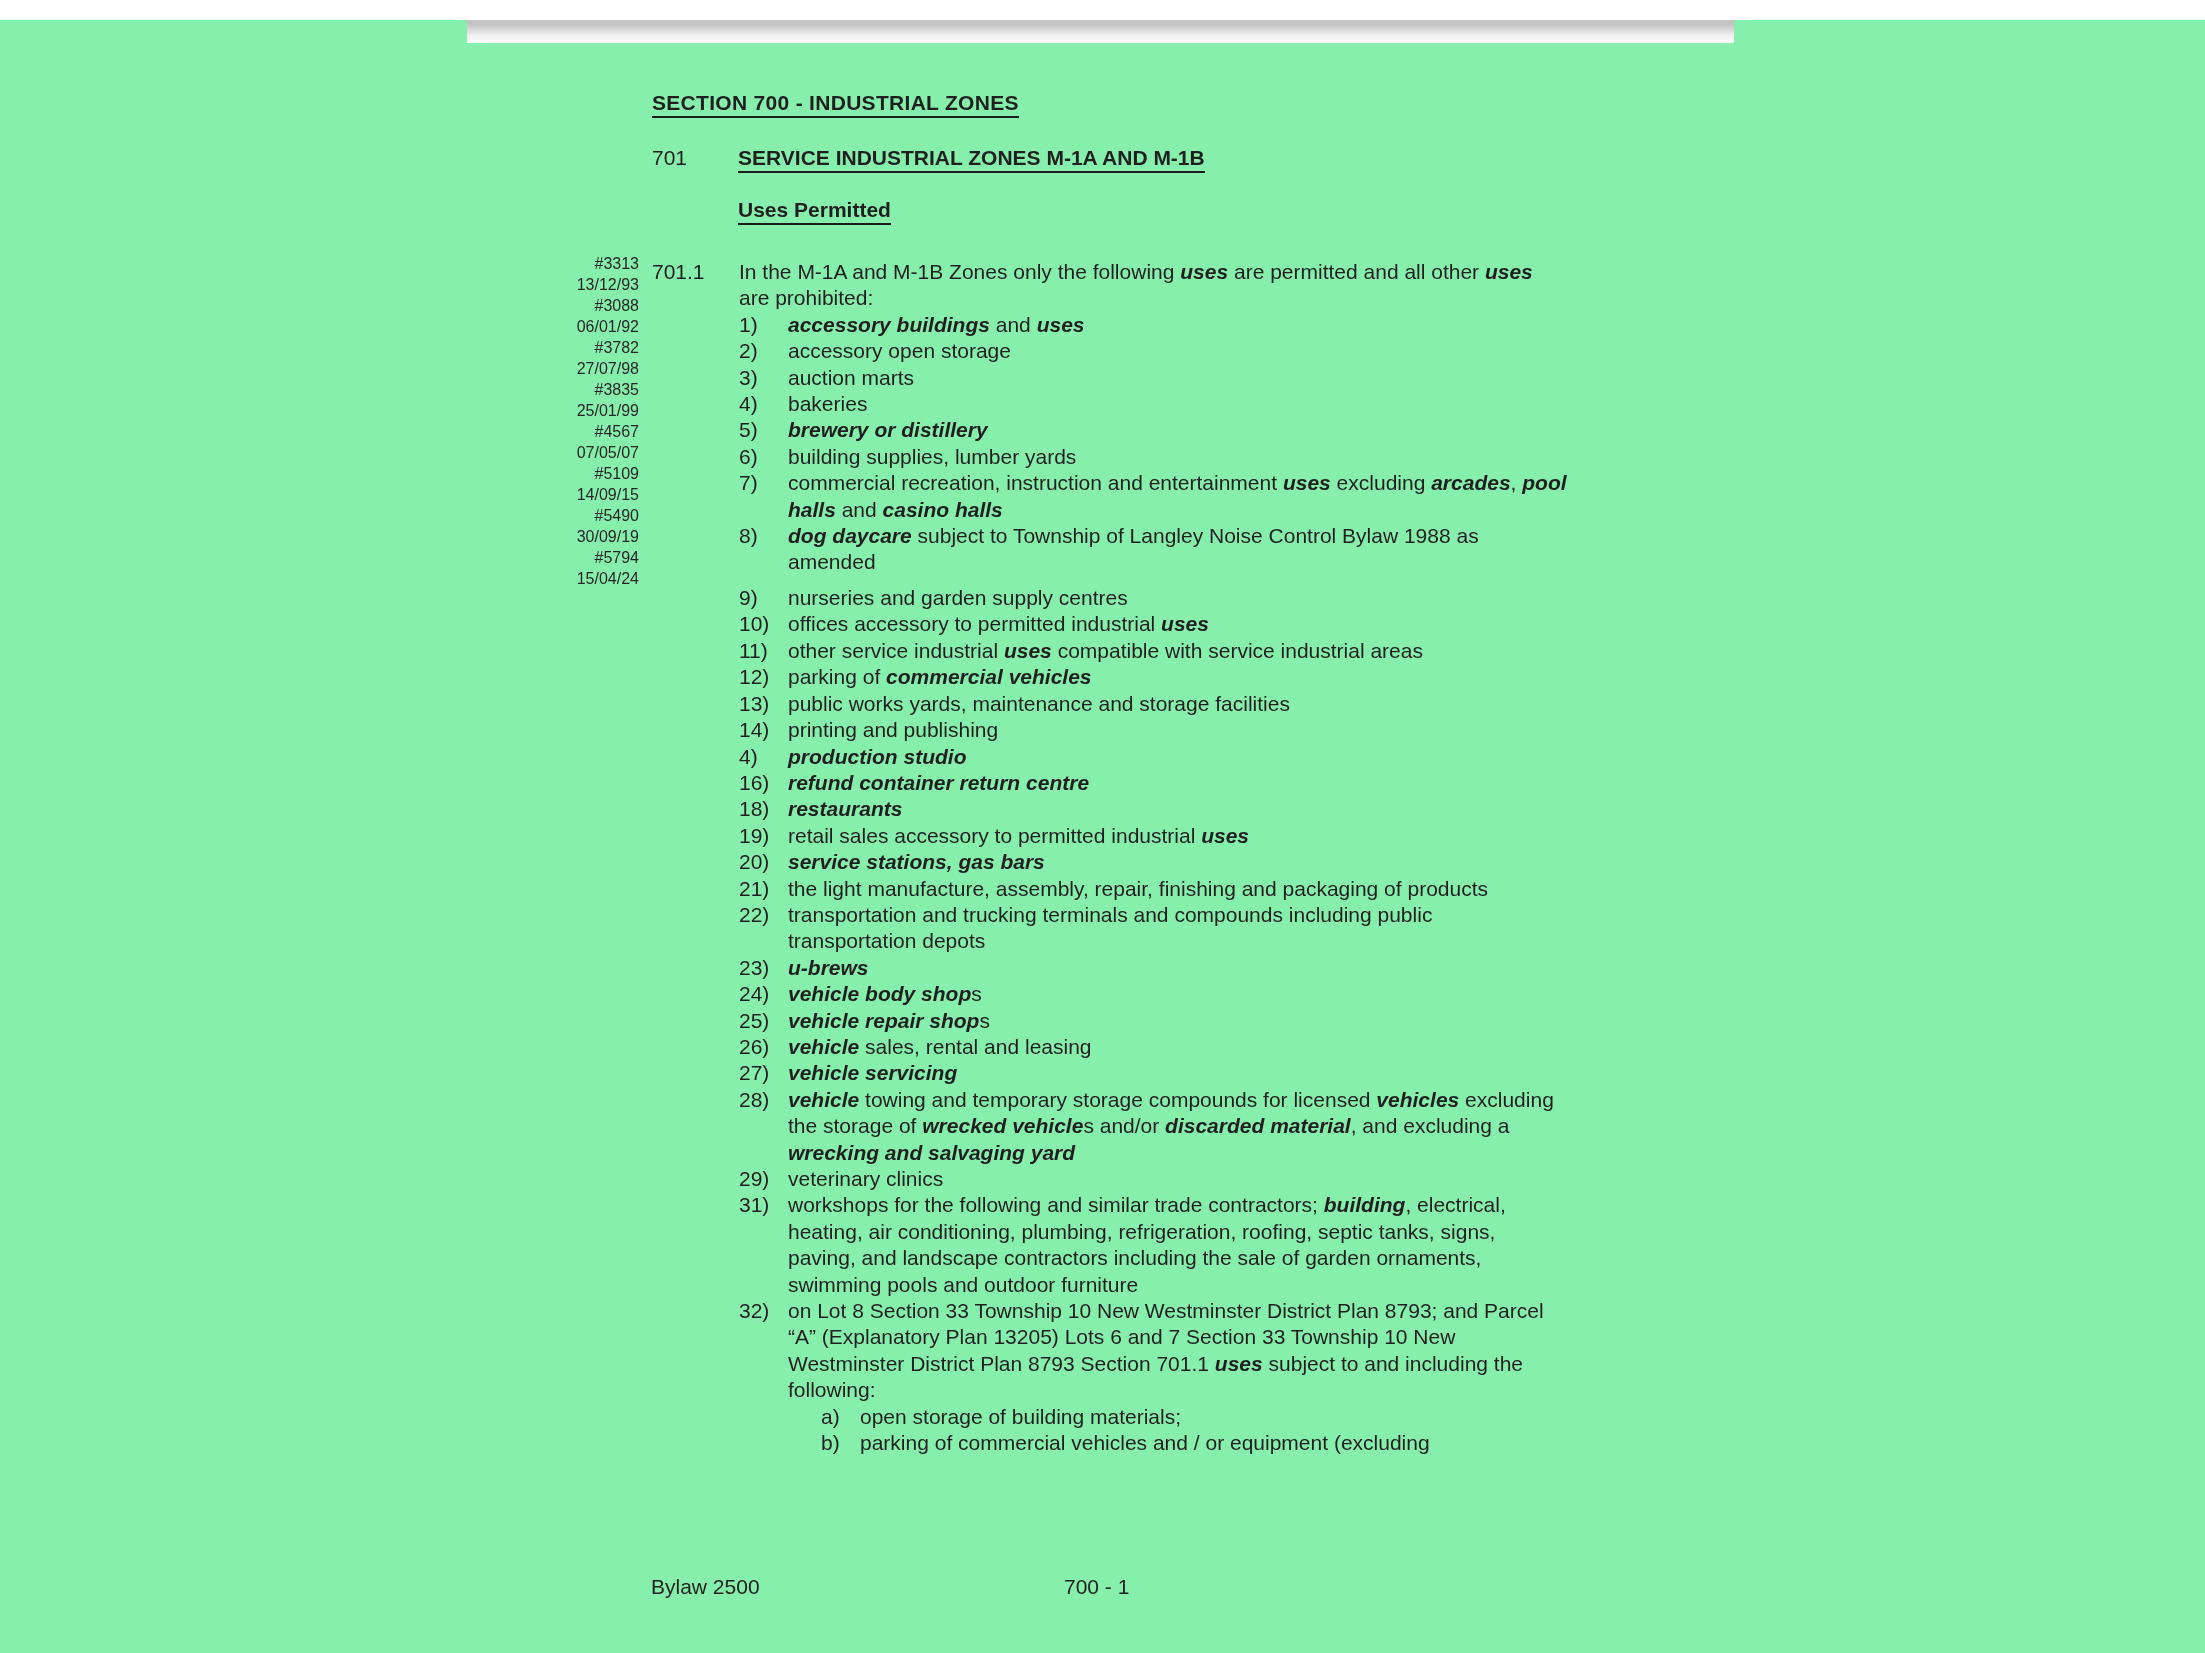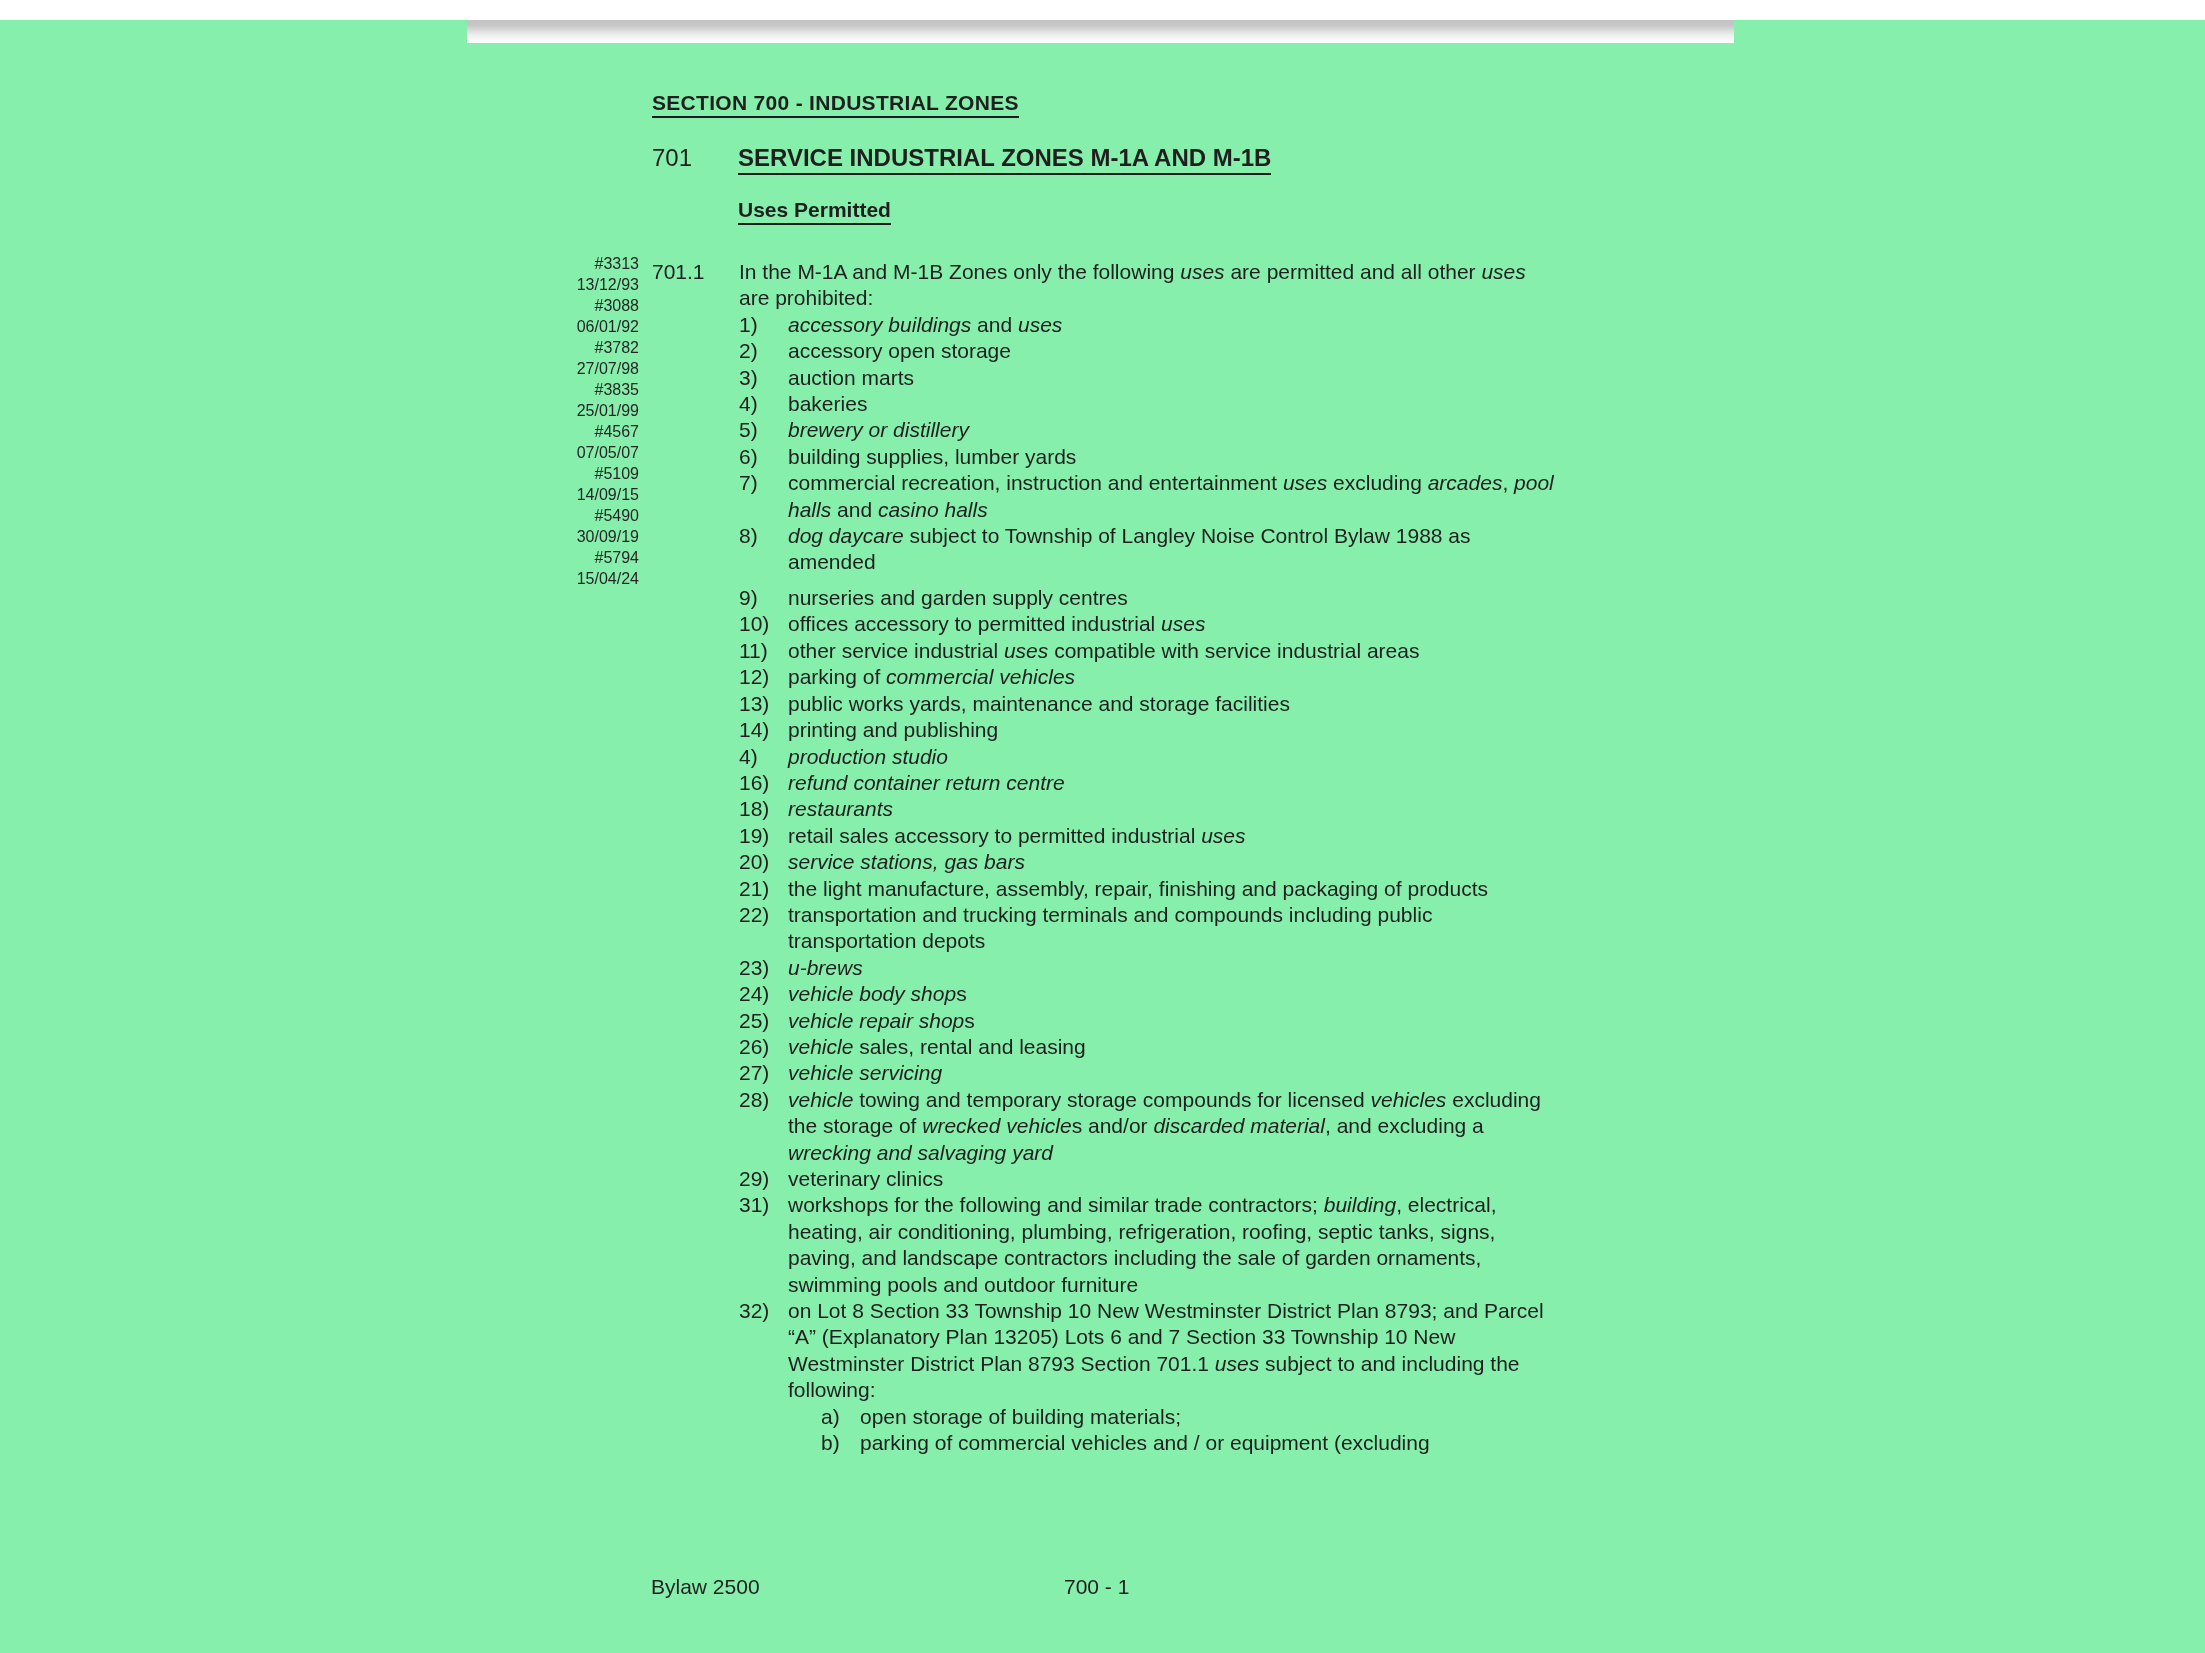--- a/index.html
+++ b/index.html
@@ -17,24 +17,24 @@
   .edge-top {
     position: absolute; left: 467px; top: 0; width: 1267px; height: 23px;
     background: linear-gradient(to bottom, #c3c3c3 0px, #c6c6c6 5.2px, #eeeeee 15px, #ffffff 23px);
   }
   .edge-bottom {
     position: absolute; left: 467px; top: 1640px; width: 1267px; height: 13.8px;
     background: #ececee; border-top: 1.1px solid #dbdbdd;
   }
   .u { border-bottom: 2.3px solid #1c1c1c; padding-bottom: 1.7px; }
   .b { font-weight: bold; }
-  .it { font-style: italic; }
+  .it { font-style: italic; font-weight: bold; }
 
   .doc-title { position: absolute; left: 652px; top: 70px; font-size: 21px; line-height: 26.4px; letter-spacing: 0.3px; }
-  .section-row { position: absolute; left: 652px; top: 125px; font-size: 24px; line-height: 26.4px; }
+  .section-row { position: absolute; left: 652px; top: 125px; font-size: 21px; line-height: 26.4px; }
   .sec-num { display: inline-block; width: 86px; font-weight: normal; }
   .uses-heading { position: absolute; left: 738px; top: 177px; font-size: 21px; line-height: 26.4px; }
 
   .margin-notes {
     position: absolute; left: 467px; top: 233px; width: 172px;
     text-align: right; font-size: 16px; line-height: 21px; color: #262626;
   }
   .clause-num { position: absolute; left: 652px; top: 239px; font-size: 21px; line-height: 26.4px; }
 
   .body-col { position: absolute; left: 739px; top: 239px; width: 976px; font-size: 21px; line-height: 26.4px; }

